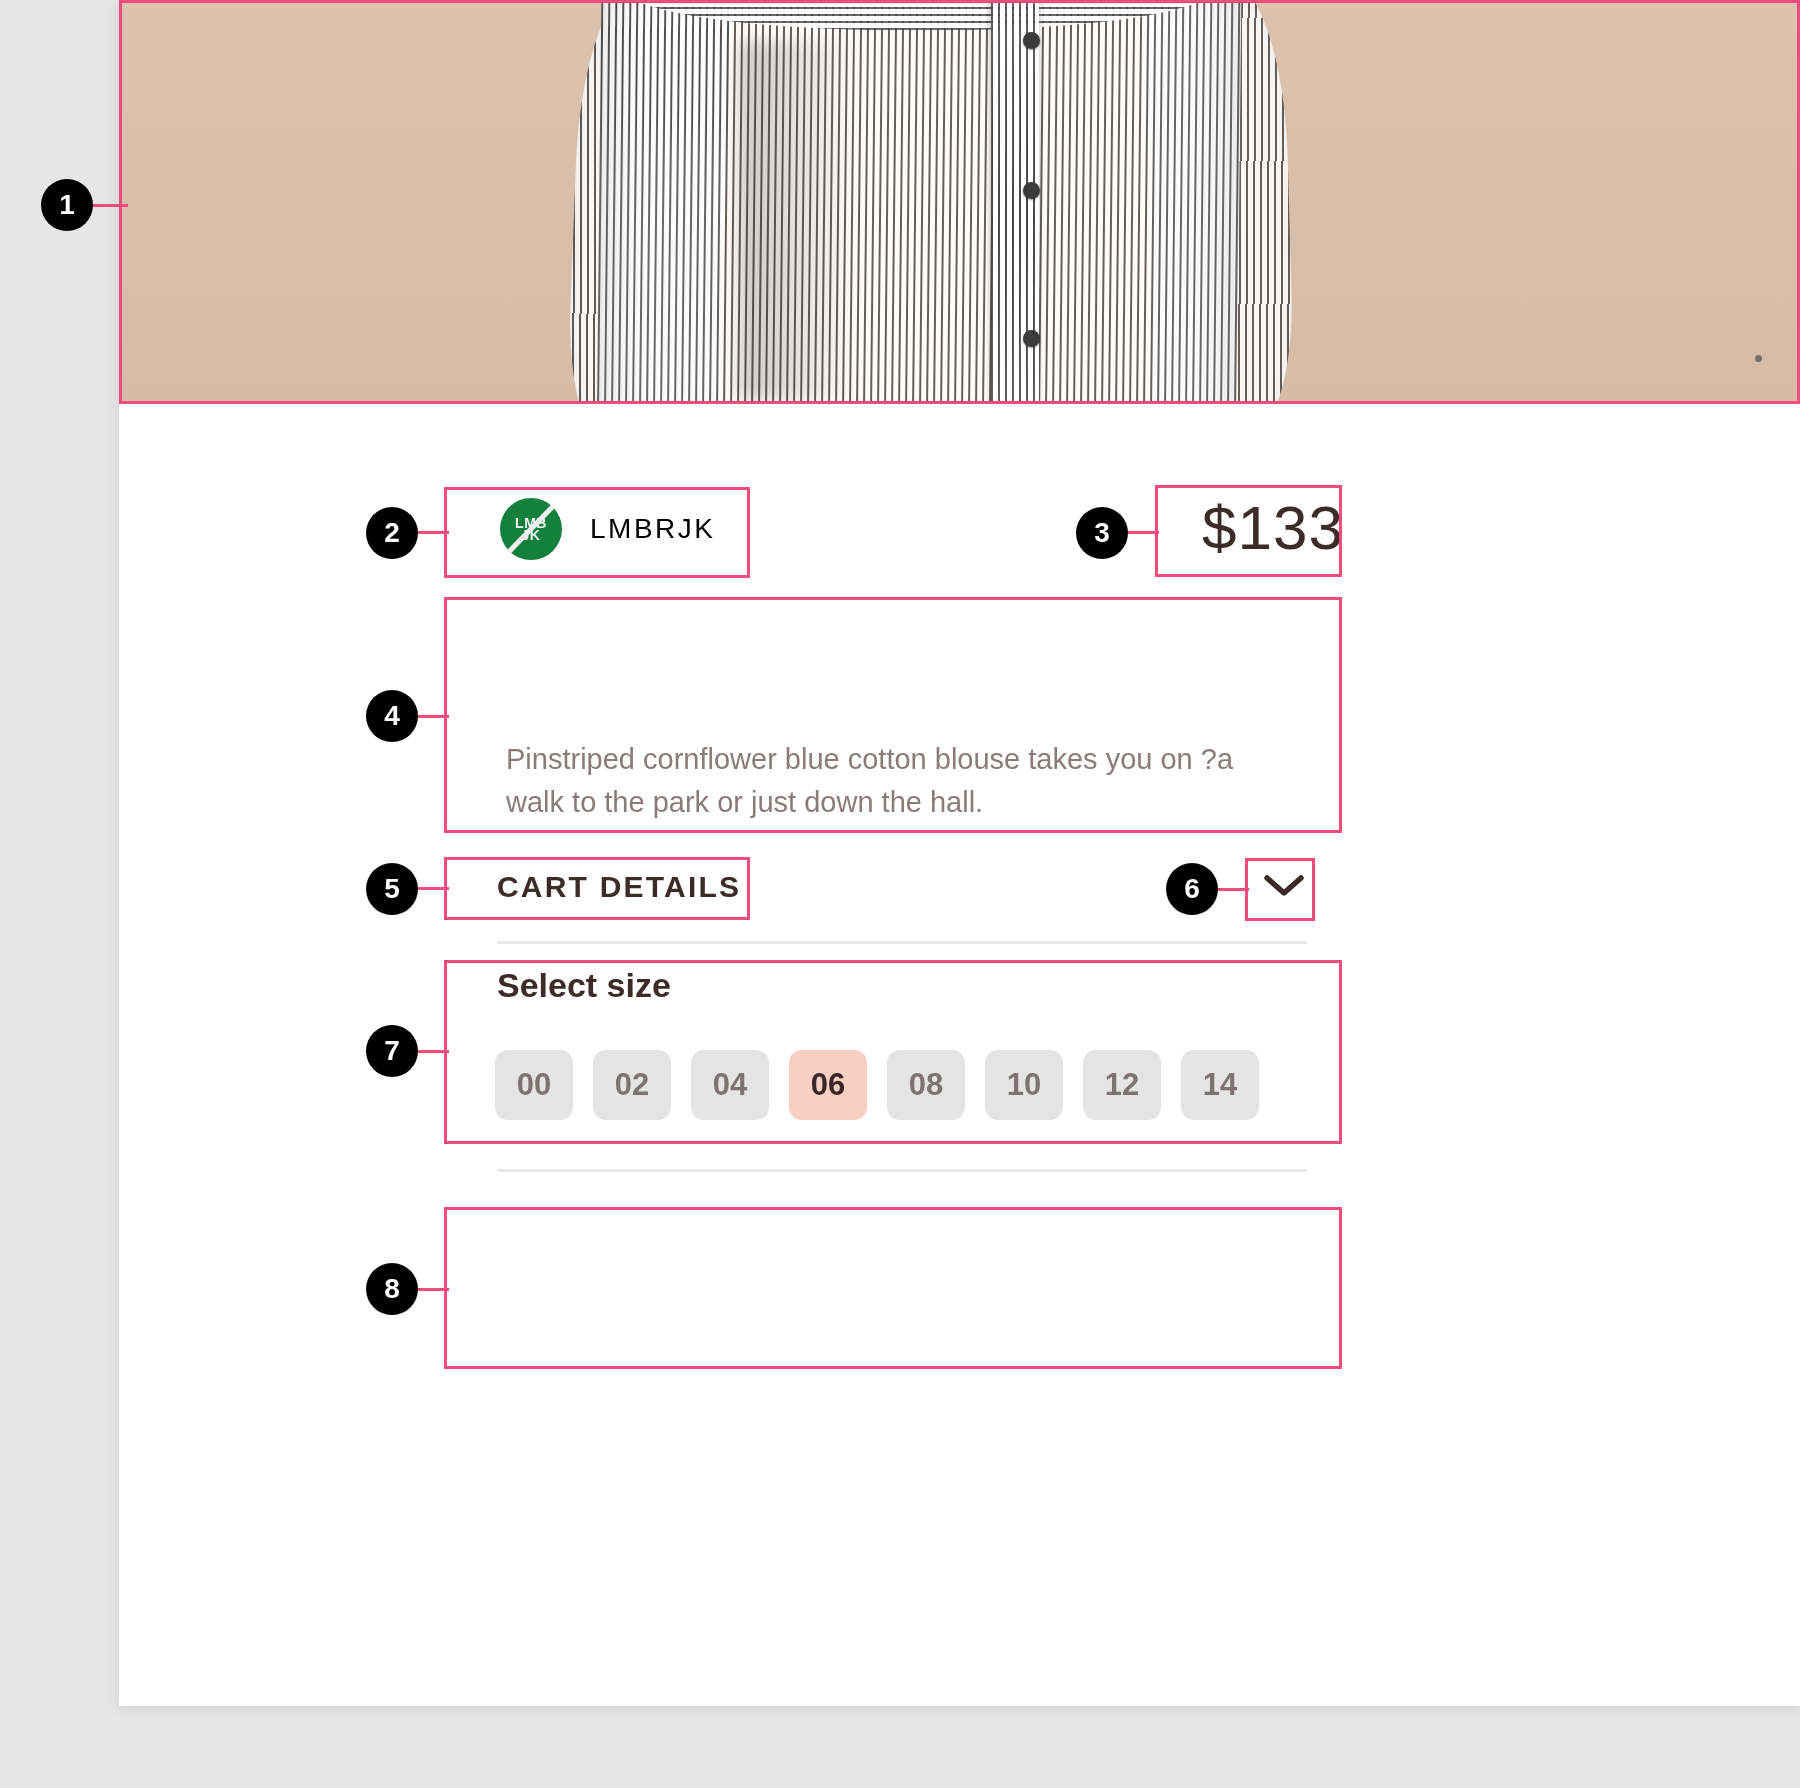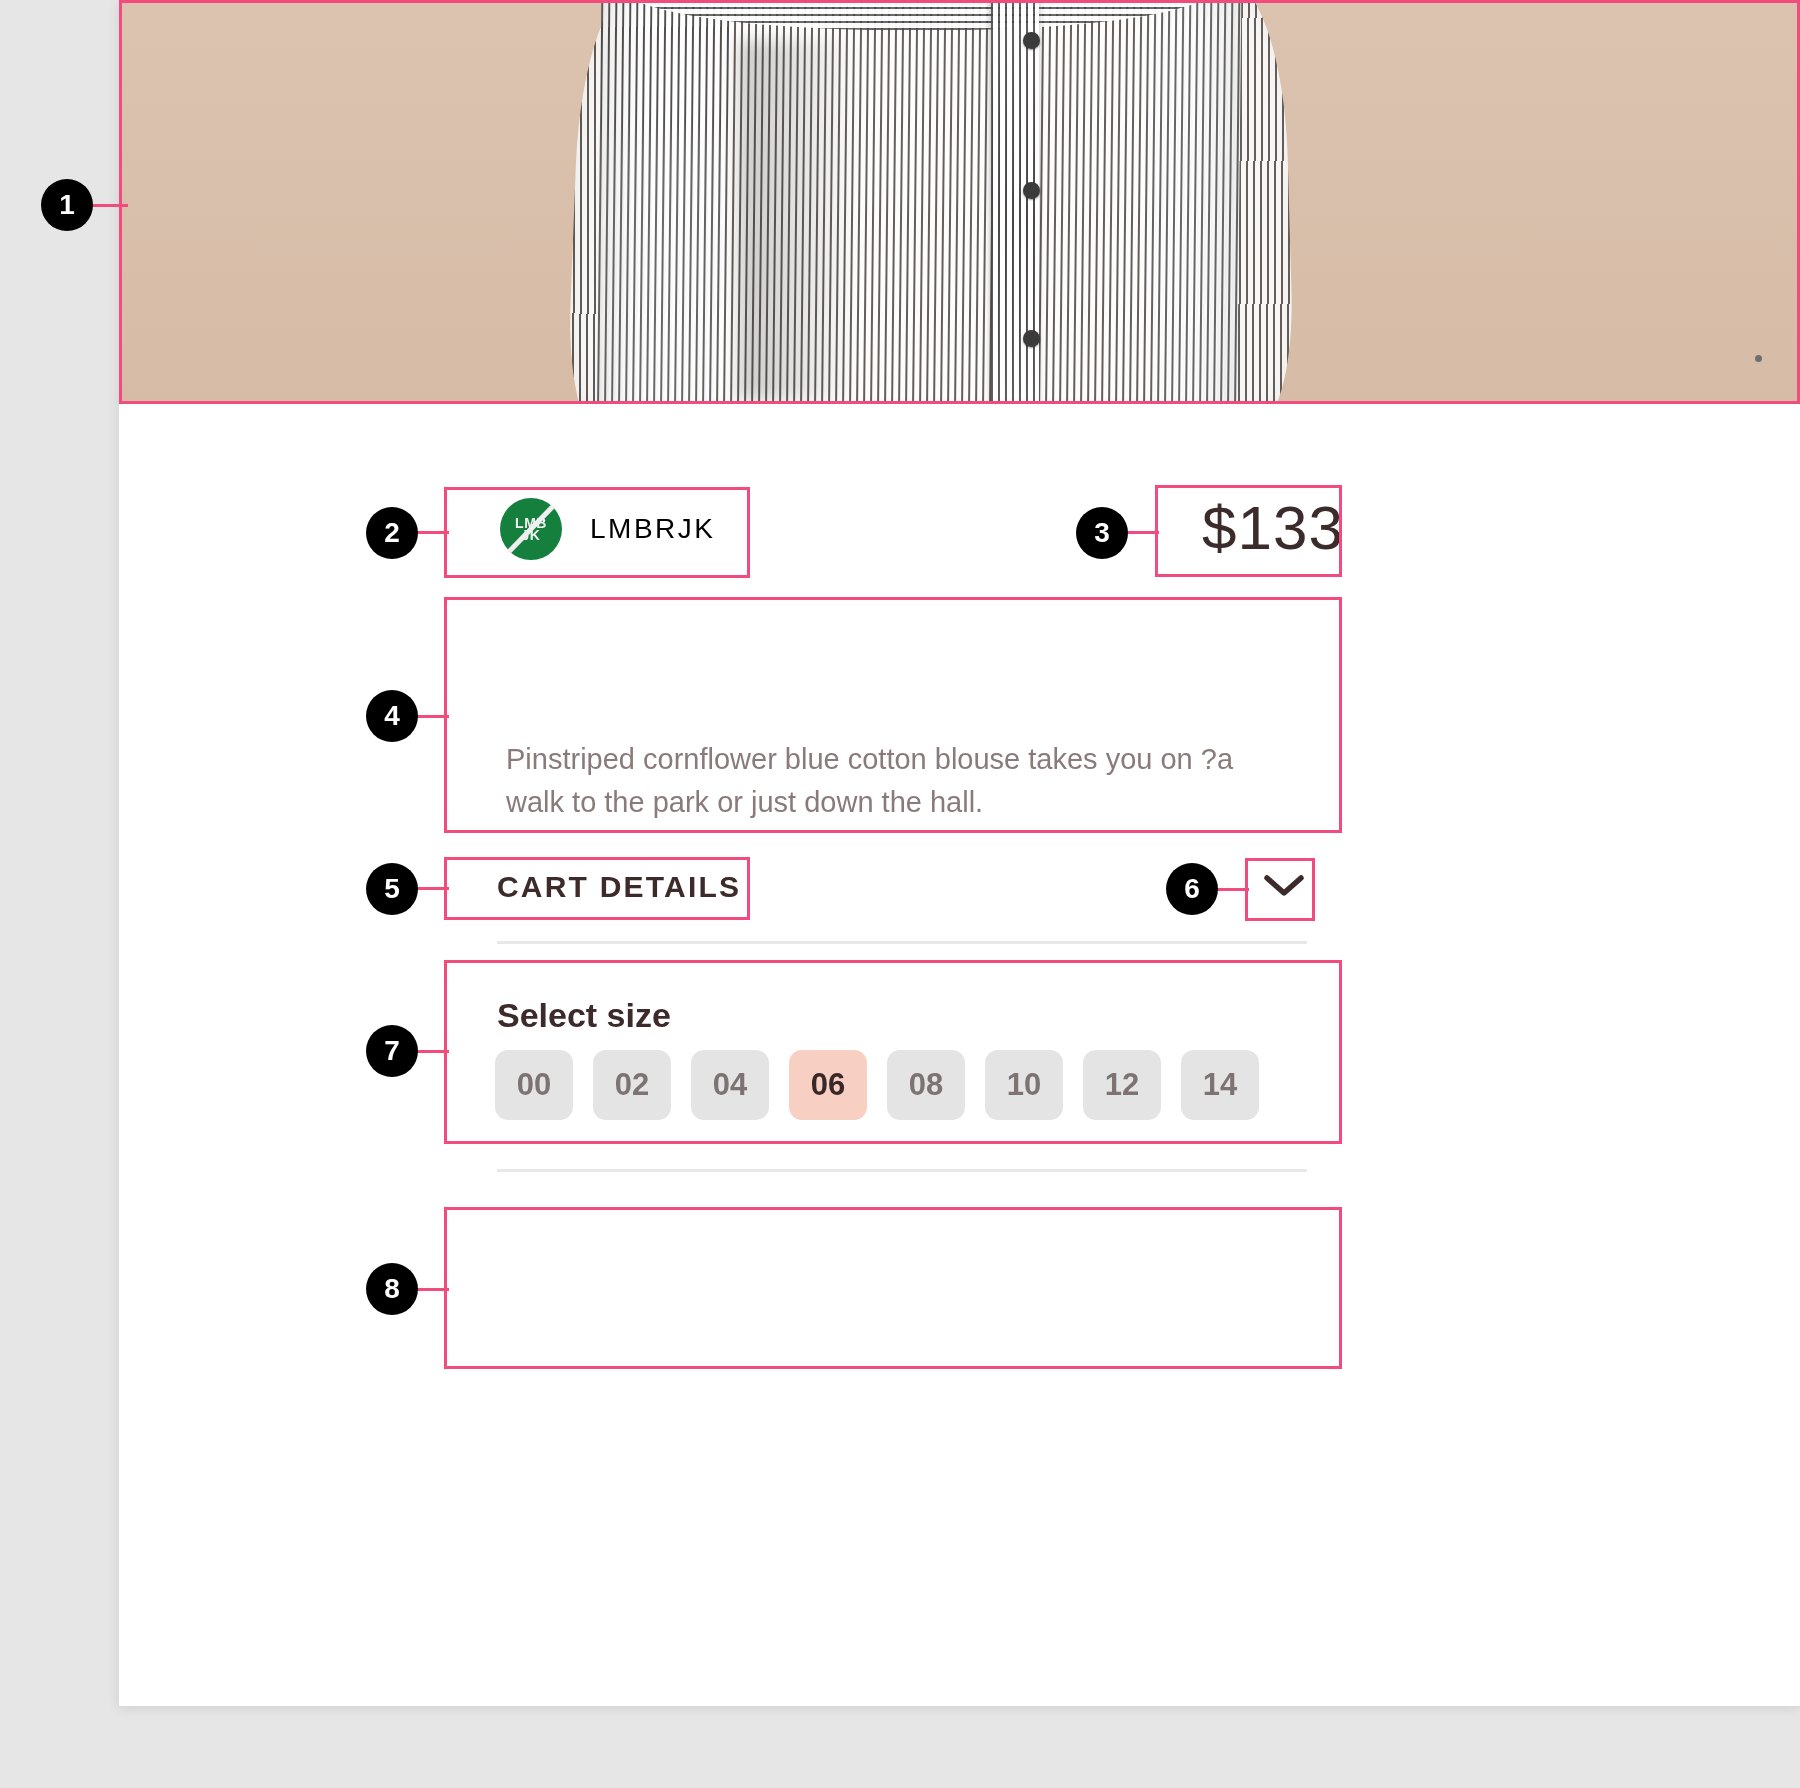--- a/index.html
+++ b/index.html
@@ -147,21 +147,21 @@
     width:52px; height:40px; display:flex; align-items:center; justify-content:center; cursor:pointer;
   }
 
   .rule {
     position:absolute; left:378px; width:810px; height:3px; background:#e8e8e8;
   }
   .rule-1 { top:537px; }
   .rule-2 { top:765px; }
 
   .select-size-label {
-    position:absolute; left:378px; top:592px;
+    position:absolute; left:378px; top:562px;
     font-size:34px; font-weight:700; color:#3d2a2a;
     font-family:"Liberation Sans", sans-serif;
   }
 
   .sizes {
     position:absolute; left:376px; top:646px;
     display:flex; gap:20px;
   }
   .size-chip {
     width:78px; height:70px; border-radius:13px;

